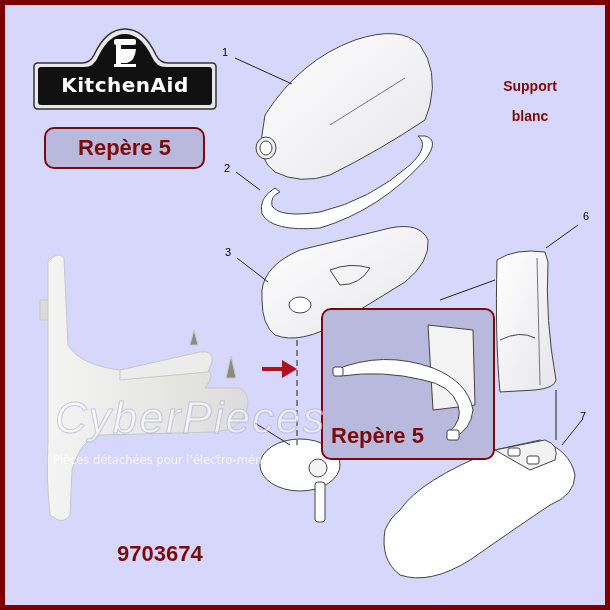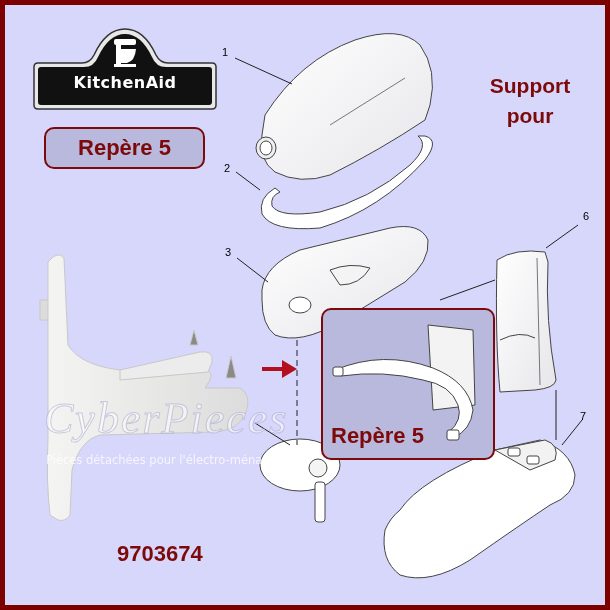--- a/index.html
+++ b/index.html
@@ -1,29 +1,29 @@
 <!DOCTYPE html>
 <html><head>
 <meta charset="utf-8">
 <style>
   html,body{margin:0;padding:0;}
   body{width:610px;height:610px;overflow:hidden;font-family:"DejaVu Sans",sans-serif;}
   .frame{position:relative;width:610px;height:610px;box-sizing:border-box;border:5px solid #7d0000;background:#d7d6fb;overflow:hidden;}
   .abs{position:absolute;}
   .maroon{color:#7d0a0a;font-family:"Liberation Sans",sans-serif;font-weight:bold;text-align:right;}
   .logo{left:27px;top:20px;width:186px;height:86px;}
-  .logo-text{position:absolute;left:0;top:48px;width:186px;text-align:center;color:#fff;font-family:"DejaVu Sans",sans-serif;font-weight:900;font-size:16px;letter-spacing:0.5px;}
+  .logo-text{position:absolute;left:0;top:48px;width:186px;text-align:center;color:#fff;font-family:"DejaVu Sans",sans-serif;font-weight:900;font-size:20px;letter-spacing:0.5px;}
   .ref-box{left:39px;top:122px;width:161px;height:42px;box-sizing:border-box;border:2px solid #7d0a0a;border-radius:10px;background:#b9b8dd;display:flex;align-items:center;justify-content:center;font-size:22px;}
-  .title{left:460px;top:66px;width:130px;text-align:center;font-size:21px;line-height:30px;}
+  .title{left:460px;top:66px;width:130px;text-align:center;font-size:14px;line-height:30px;}
   .part-number{left:112px;top:536px;font-size:22px;}
   .num-label{font-family:"Liberation Sans",sans-serif;font-size:11px;color:#333;}
   .inset{left:316px;top:303px;width:174px;height:152px;box-sizing:border-box;border:2px solid #7d0a0a;border-radius:10px;background:#b9b8dd;}
   .inset-label{left:326px;top:418px;font-size:22px;}
-  .watermark{left:39px;top:388px;font-family:Liberation Serif, serif;font-size:44px;font-style:italic;color:rgba(255,255,255,0.55);letter-spacing:2px;-webkit-text-stroke:1px rgba(160,160,200,0.5);}
-  .watermark-sub{left:41px;top:448px;font-family:"DejaVu Sans",sans-serif;font-size:11.5px;color:rgba(255,255,255,0.75);text-align:center;}
+  .watermark{left:50px;top:388px;font-family:Liberation Sans, sans-serif;font-size:44px;font-style:italic;color:rgba(255,255,255,0.55);letter-spacing:2px;-webkit-text-stroke:1px rgba(160,160,200,0.5);}
+  .watermark-sub{left:48px;top:448px;font-family:"DejaVu Sans",sans-serif;font-size:11.5px;color:rgba(255,255,255,0.75);text-align:center;}
   svg{position:absolute;left:0;top:0;}
 </style>
 </head>
 <body>
 
 <div class="frame">
 
   <div class="abs logo">
     <svg width="186" height="86" viewBox="0 0 186 86">
       <path d="M6,38 L50,38 Q58,38 62,30 Q74,4 93,4 Q112,4 124,30 Q128,38 136,38 L180,38 Q184,38 184,42 L184,80 Q184,84 180,84 L6,84 Q2,84 2,80 L2,42 Q2,38 6,38 Z" fill="#e8e8e8" stroke="#333" stroke-width="1.5"></path>
@@ -37,21 +37,21 @@
     </svg>
     <div class="logo-text">KitchenAid</div>
   </div>
 
   <div class="abs ref-box maroon">
     <span>Repère 5</span>
   </div>
 
   <div class="abs title maroon">
     <div>Support</div>
-    <div>pour</div>
+    <div>blanc</div>
   </div>
 
   <svg width="600" height="600" viewBox="5 5 600 600">
     <defs>
       <linearGradient id="g1" x1="0" x2="1" y1="0" y2="1">
         <stop offset="0" stop-color="#ffffff"></stop>
           <stop offset="1" stop-color="#e6e6ea"></stop>
       </linearGradient>
       <linearGradient id="gPhoto" x1="0" x2="1">
         <stop offset="0" stop-color="#f4f4f2"></stop>

